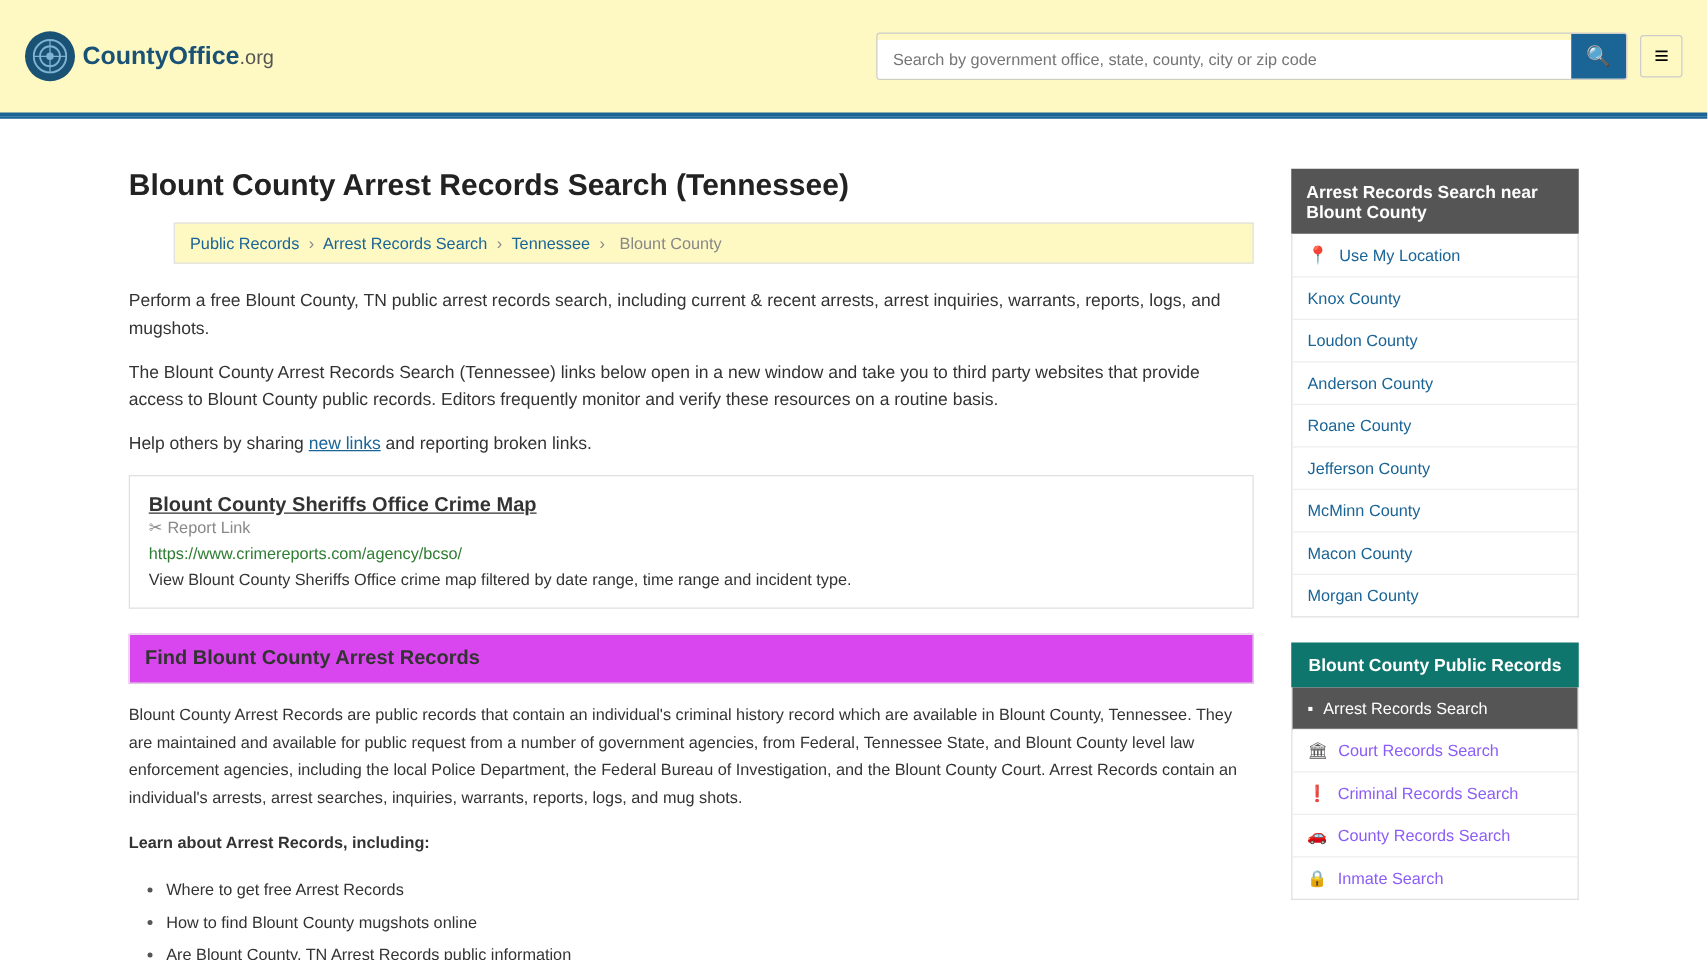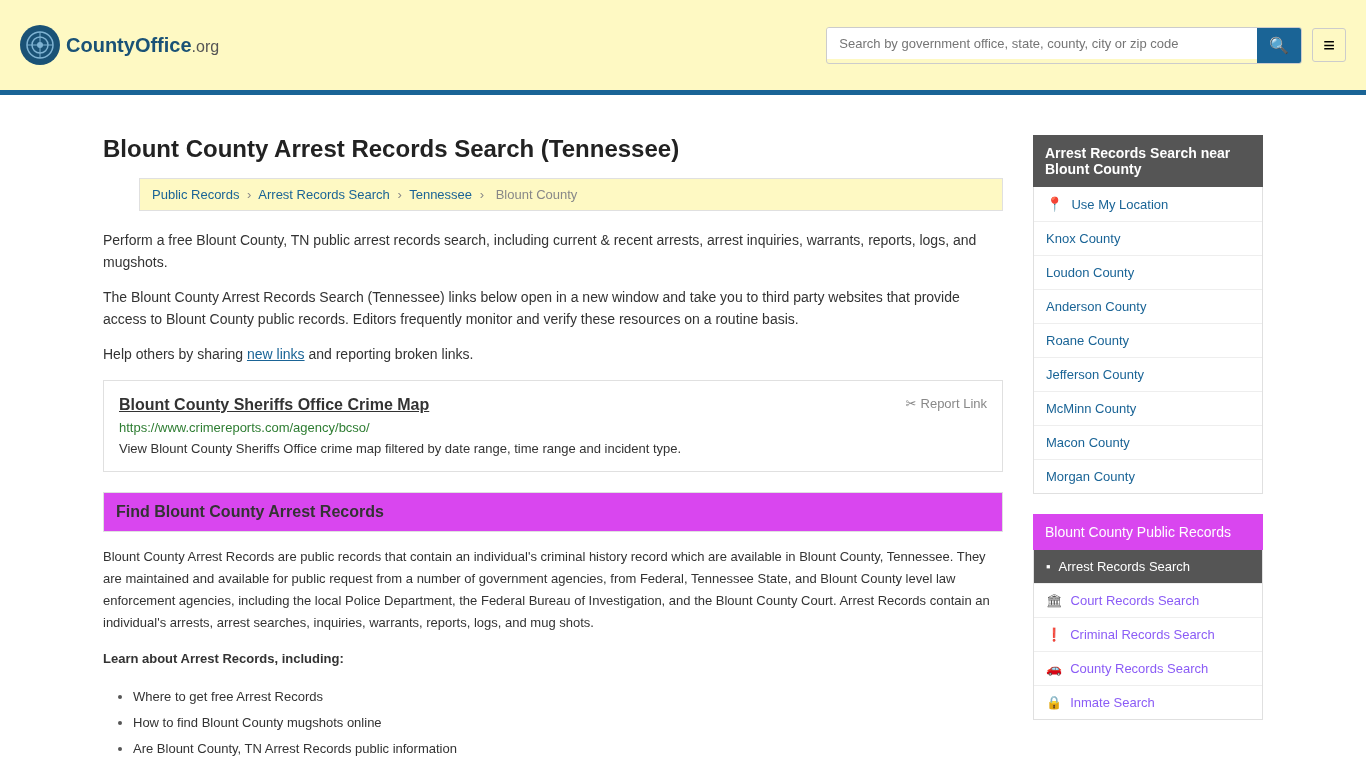--- a/index.html
+++ b/index.html
@@ -31,25 +31,25 @@
       font-size: 18px;
       flex-shrink: 0;
     }
     .header-right {
       display: flex;
       align-items: center;
       gap: 10px;
     }
     .search-bar {
       display: flex;
-      align-items: flex-start;
+      align-items: flex-end;
       border: 1px solid #ccc;
       border-radius: 3px;
       overflow: hidden;
-      width: 476px;
+      width: 601px;
     }
     .search-bar input {
       border: none;
       outline: none;
       padding: 8px 12px;
       font-size: 13px;
       width: 100%;
       color: #999;
     }
     .search-btn {
@@ -124,20 +124,21 @@
       border: 1px solid #e0e0e0;
       padding: 15px;
       margin-bottom: 20px;
       margin-top: 15px;
     }
     .link-card-header {
       display: flex;
       justify-content: space-between;
       align-items: flex-start;
       margin-bottom: 6px;
+      flex-direction: column;
     }
     .link-card-title {
       font-size: 16px;
       font-weight: bold;
       text-decoration: underline;
       color: #333;
       cursor: pointer;
     }
     .report-link {
       color: #888;
@@ -219,25 +220,26 @@
     .sidebar-link-item a {
       color: #1a6496;
       text-decoration: none;
     }
     .sidebar-link-item .loc-icon {
       color: #e74c3c;
       font-size: 14px;
     }
 
     .sidebar-public-title {
-      background: #d946ef;
+      background: #0f766e;
       color: #fff;
       padding: 10px 12px;
       font-size: 14px;
-      font-weight: normal;
+      font-weight: bold;
+      text-align: center;
     }
     .sidebar-public-links {
       border: 1px solid #e0e0e0;
       border-top: none;
     }
     .sidebar-public-item {
       display: flex;
       align-items: center;
       padding: 9px 12px;
       border-bottom: 1px solid #eee;

